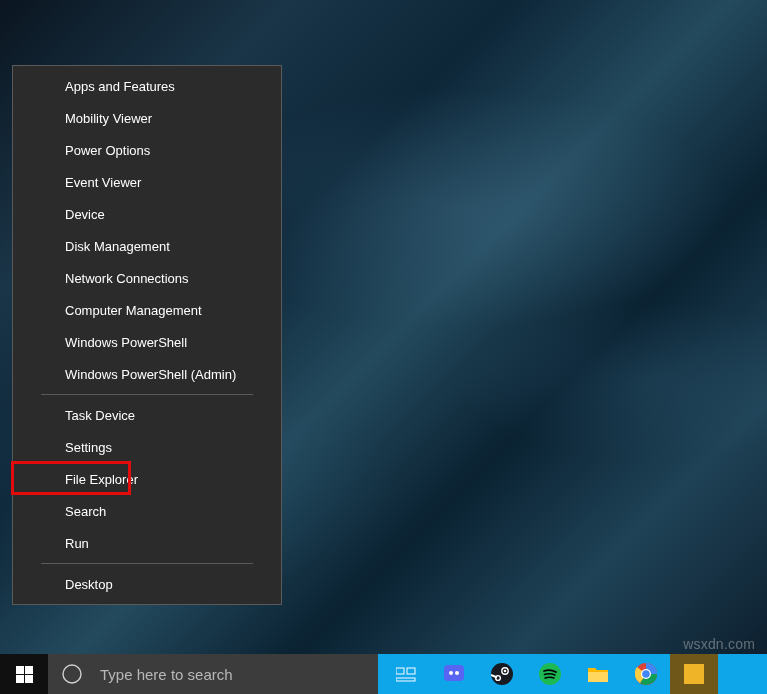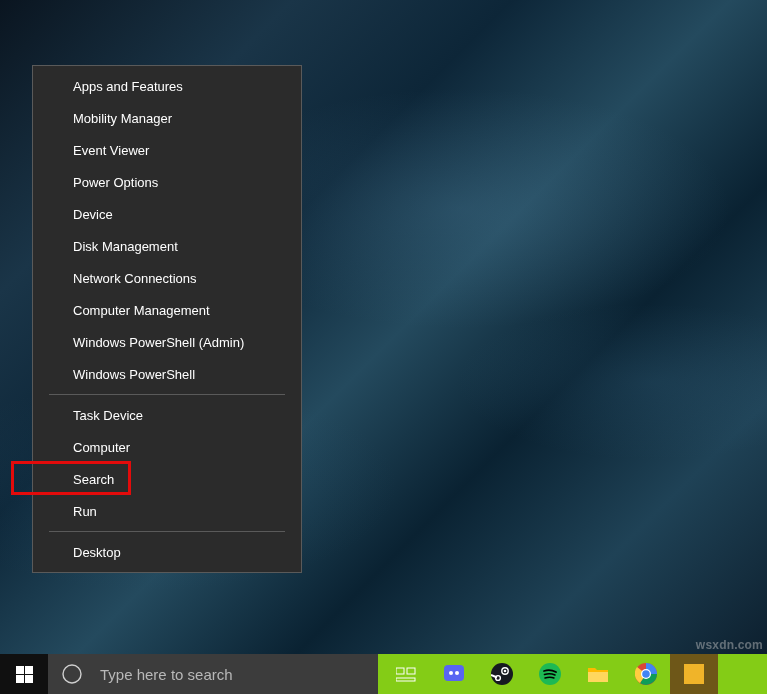--- a/index.html
+++ b/index.html
@@ -20,23 +20,22 @@
     pointer-events: none;
   }
 
   .context-menu {
     position: absolute;
     left: 12px;
     top: 65px;
     width: 270px;
     background: #2b2b2b;
     border: 1px solid #5a5a5a;
-    padding: 4px 4px;
+    padding: 4px 16px;
     z-index: 50;
-    margin-left: 20px;
   }
   .menu-item {
     display: flex;
     align-items: center;
     height: 32px;
     padding: 0 12px 0 36px;
     font-size: 13px;
     color: #ffffff;
     cursor: default;
     position: relative;
@@ -60,21 +59,21 @@
     transform: translateY(-50%);
   }
   .submenu-arrow svg { display: block; }
 
   .taskbar {
     position: absolute;
     left: 0;
     bottom: 0;
     width: 100%;
     height: 40px;
-    background: #84cc16;
+    background: #0ea5e9;
     display: flex;
     align-items: center;
     z-index: 30;
   }
   .start-btn {
     width: 48px;
     height: 40px;
     display: flex;
     align-items: center;
     justify-content: center;
@@ -103,72 +102,74 @@
     height: 40px;
     display: flex;
     align-items: center;
     justify-content: center;
   }
   .tray-item.active { background: #6e5718; }
   .tray-item svg, .tray-item .glyph { display:block; }
 
   .watermark {
     position: absolute;
-    right: 4px;
+    right: 12px;
     bottom: 42px;
-    font-size: 12px;
+    font-size: 14px;
     color: rgba(200,200,200,0.45);
     z-index: 20;
     letter-spacing: 0.2px;
-    font-weight: bold;
   }
 </style>
 </head>
 <body>
 
 <div class="context-menu">
 
   <div class="menu-item">
       <span>Apps and Features</span>
     </div>
   <div class="menu-item">
-      <span>Mobility Manager</span>
+      <span>Mobility Viewer</span>
+    </div>
+  <div class="menu-item">
+      <span>Power Options</span>
     </div>
   <div class="menu-item">
       <span>Event Viewer</span>
     </div>
   <div class="menu-item">
-      <span>Power Options</span>
-    </div>
-  <div class="menu-item">
       <span>Device</span>
     </div>
   <div class="menu-item">
       <span>Disk Management</span>
     </div>
   <div class="menu-item">
       <span>Network Connections</span>
     </div>
   <div class="menu-item">
       <span>Computer Management</span>
     </div>
   <div class="menu-item">
+      <span>Windows PowerShell</span>
+    </div>
+  <div class="menu-item">
       <span>Windows PowerShell (Admin)</span>
     </div>
-  <div class="menu-item">
-      <span>Windows PowerShell</span>
-    </div>
 
   <div class="menu-sep"></div>
 
   <div class="menu-item">
       <span>Task Device</span>
     </div>
   <div class="menu-item" id="settings-item">
-      <span>Computer</span>
+      <span>Settings</span>
+    </div>
+  <div class="menu-item">
+      <span>File Explorer</span>
     </div>
   <div class="menu-item">
       <span>Search</span>
     </div>
   <div class="menu-item">
       <span>Run</span>
     </div>
 
   <div class="menu-sep"></div>
 

